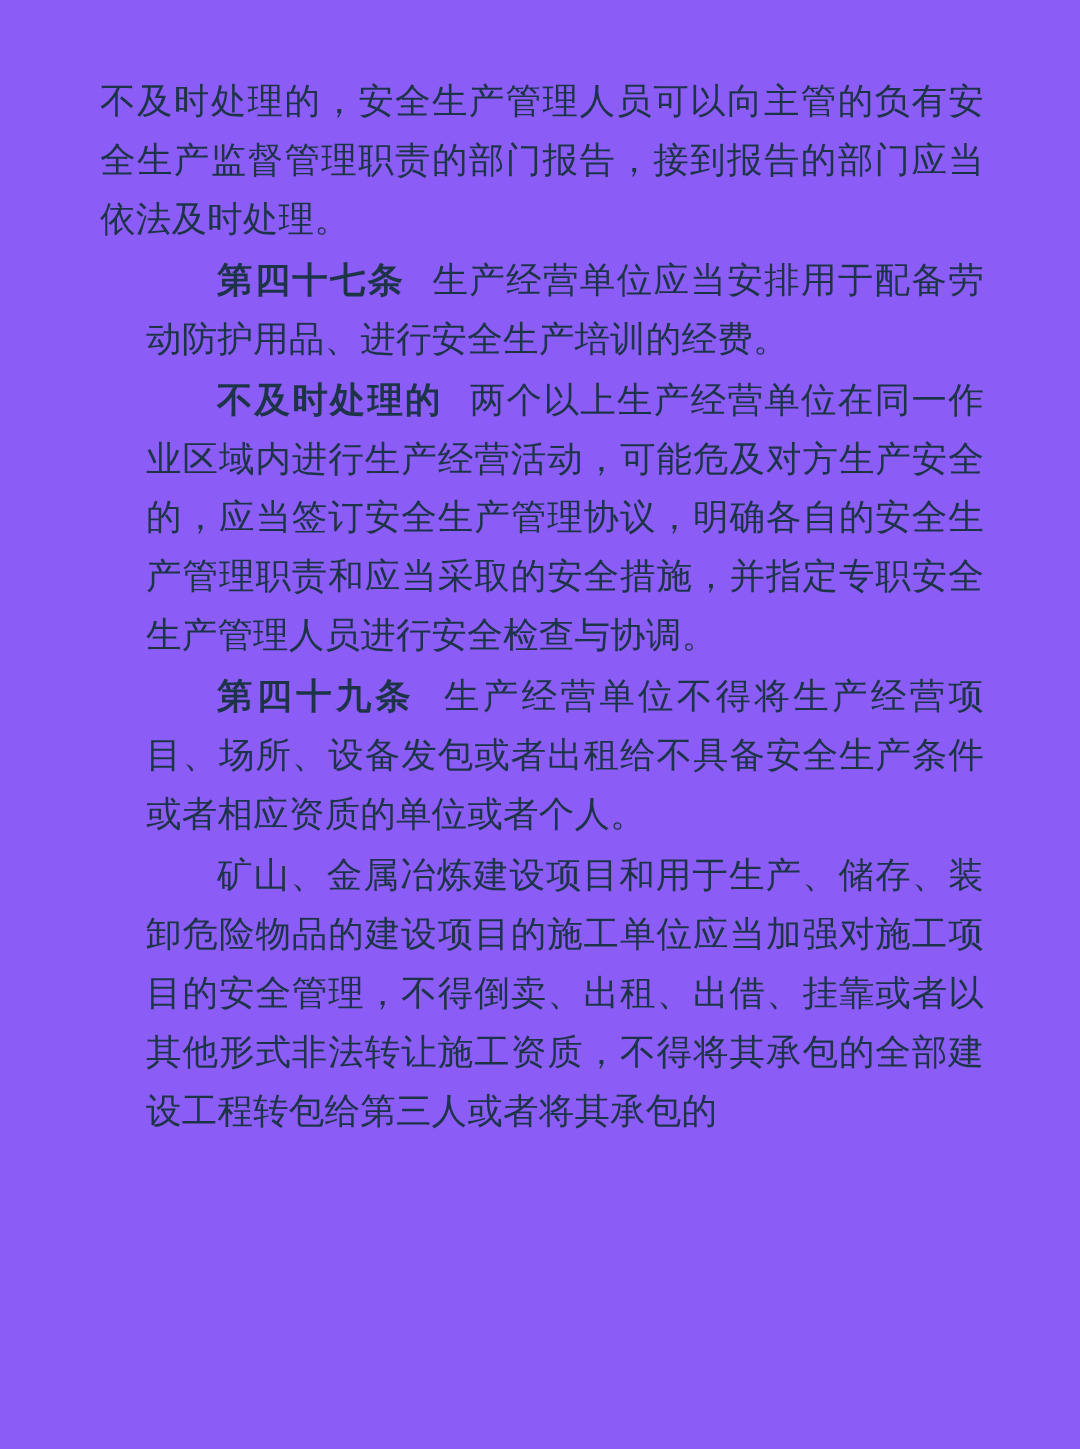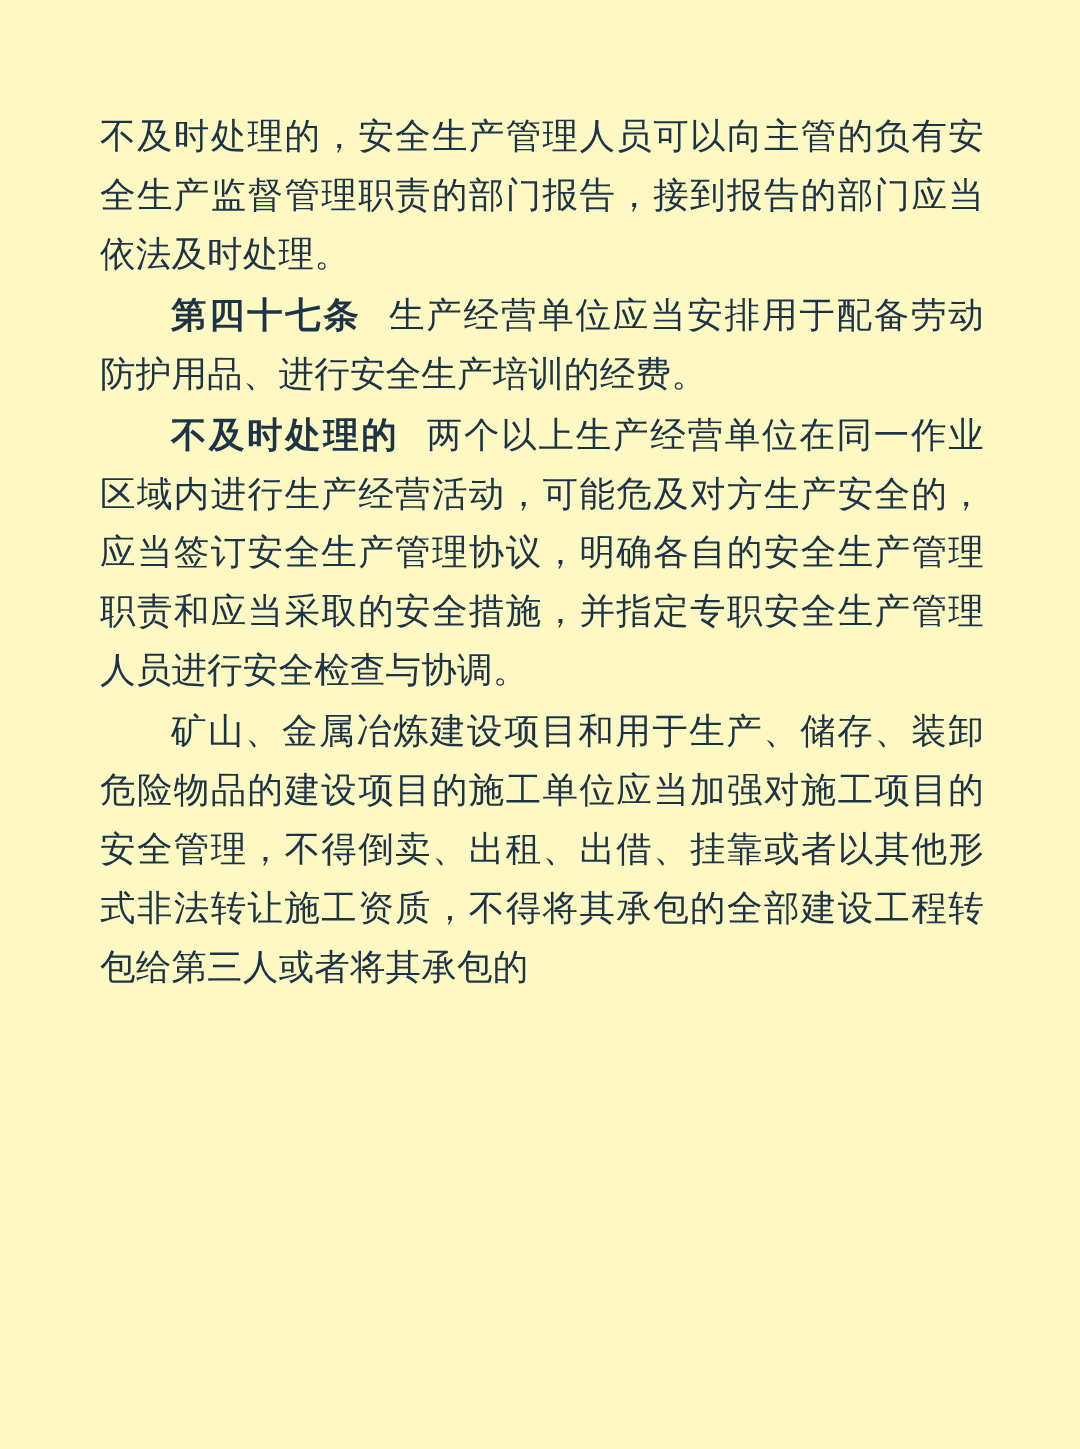--- a/index.html
+++ b/index.html
@@ -3,41 +3,42 @@
 <meta charset="utf-8">
 <style>
   html, body {
     margin: 0;
     padding: 0;
     background: #ffffff;
   }
   .page {
     width: 1080px;
     height: 1449px;
-    background: #fef9c3;
+    background: #8b5cf6;
     position: relative;
     overflow: hidden;
     box-sizing: border-box;
-    padding: 107px 96px 0 100px;
+    padding: 72px 96px 0 100px;
     font-family: "Liberation Serif", "DejaVu Serif", serif;
   }
   .doc-body {
     color: #1d3448;
     font-size: 35.5px;
     line-height: 1.66;
     text-align: justify;
     text-justify: inter-ideograph;
     letter-spacing: 0.2px;
   }
   .para {
     margin: 0 0 2px 0;
     text-indent: 0;
   }
   .para.indent {
     text-indent: 71px;
+    margin-left: 46px;
   }
   .article-label {
     font-weight: bold;
     letter-spacing: 1px;
   }
   .article-gap {
     display: inline-block;
     width: 26px;
   }
 </style>
@@ -52,20 +53,23 @@
     </p>
 
     <p class="para indent">
       <span class="article-label">第四十七条</span><span class="article-gap"></span><span>生产经营单位应当安排用于配备劳动防护用品、进行安全生产培训的经费。</span>
     </p>
 
     <p class="para indent">
       <span class="article-label">不及时处理的</span><span class="article-gap"></span><span>两个以上生产经营单位在同一作业区域内进行生产经营活动，可能危及对方生产安全的，应当签订安全生产管理协议，明确各自的安全生产管理职责和应当采取的安全措施，并指定专职安全生产管理人员进行安全检查与协调。</span>
     </p>
 
+    <p class="para indent">
+      <span class="article-label">第四十九条</span><span class="article-gap"></span><span>生产经营单位不得将生产经营项目、场所、设备发包或者出租给不具备安全生产条件或者相应资质的单位或者个人。</span>
+    </p>
 
 
     <p class="para indent">
       <span>矿山、金属冶炼建设项目和用于生产、储存、装卸危险物品的建设项目的施工单位应当加强对施工项目的安全管理，不得倒卖、出租、出借、挂靠或者以其他形式非法转让施工资质，不得将其承包的全部建设工程转包给第三人或者将其承包的</span>
     </p>
 
   </div>
 </div>
 
 </body></html>

